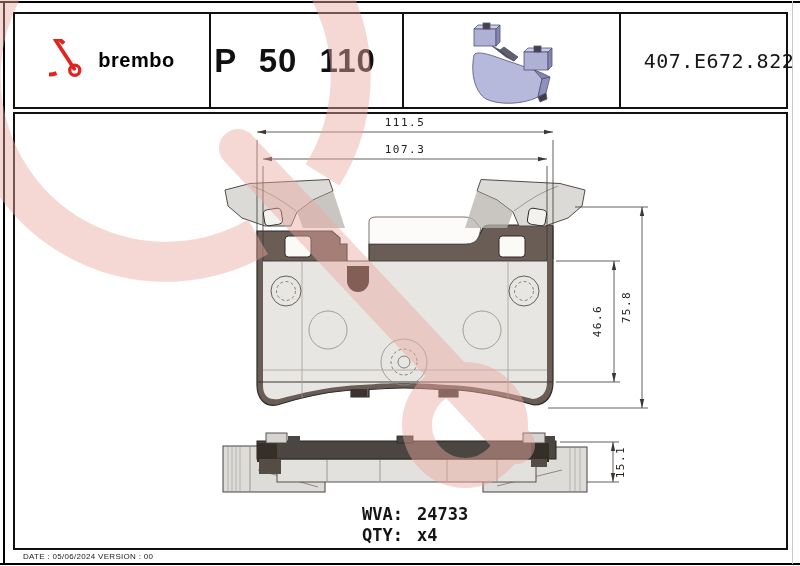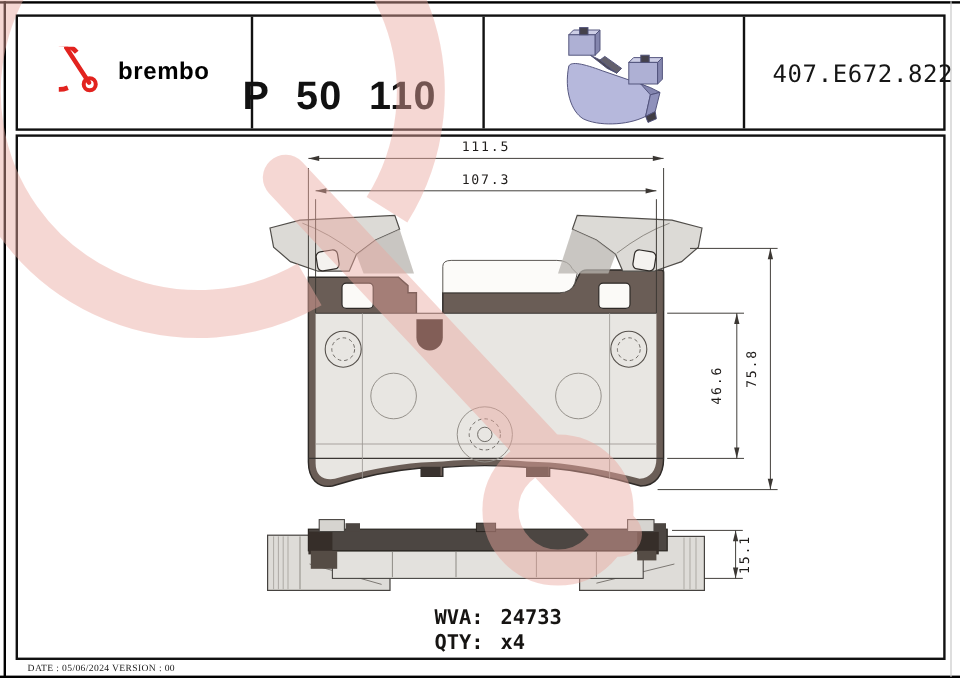--- a/index.html
+++ b/index.html
@@ -10,33 +10,33 @@
   #edge-top{left:0;top:1px;width:800px;height:2px;}
   #edge-left{left:3px;top:1px;width:2px;height:563px;}
   #edge-bottom{left:0;top:563px;width:800px;height:2px;}
   #edge-right{position:absolute;left:792px;top:1px;width:1px;height:563px;background:#c9c9c9;}
 
   
   #header-box{position:absolute;left:13px;top:12px;width:771px;height:93px;border:2px solid #111;background:#fff;}
   .hdiv{position:absolute;top:0;width:2px;height:100%;background:#111;}
   .hcell{position:absolute;top:0;height:100%;display:flex;align-items:center;justify-content:center;}
   #cell-logo{left:0;width:194px;gap:5px;}
-  #cell-part{left:184px;width:168px;margin-top:19px;}
+  #cell-part{left:196px;width:168px;}
   #cell-illu{left:389px;width:215px;}
   #cell-code{left:606px;width:165px;}
   #brand-wordmark{color:#000000;font-weight:bold;font-size:20px;letter-spacing:.5px;line-height:1;padding-bottom:2px;}
   #part-number{font-weight:bold;font-size:33px;letter-spacing:1px;word-spacing:12px;color:#111;}
   #catalog-code{font-family:"DejaVu Sans Mono", monospace;font-size:20px;letter-spacing:.5px;color:#161616;margin-left:31px;}
 
   
   #main-box{position:absolute;left:13px;top:112px;width:771px;height:434px;border:2px solid #111;background:#fff;}
   #drawing-svg{position:absolute;left:0;top:0;width:800px;height:566px;}
   #watermark-svg{position:absolute;left:0;top:0;width:800px;height:566px;opacity:.45;pointer-events:none;}
 
-  #footer-note{position:absolute;left:23px;top:552px;font-family:Liberation Serif, serif;
+  #footer-note{position:absolute;left:23px;top:552px;font-family:Liberation Sans, sans-serif;
                font-size:8px;letter-spacing:.3px;color:#1a1a1a;white-space:pre;}
 
   
   .dim-text{font-family:"DejaVu Sans Mono", monospace;font-size:11px;letter-spacing:1.5px;fill:#1f1c1a;}
   .note-text{font-family:"DejaVu Sans Mono", monospace;font-size:17px;font-weight:bold;fill:#161412;}
 </style>
 </head>
 <body>
 
 <div id="app">

